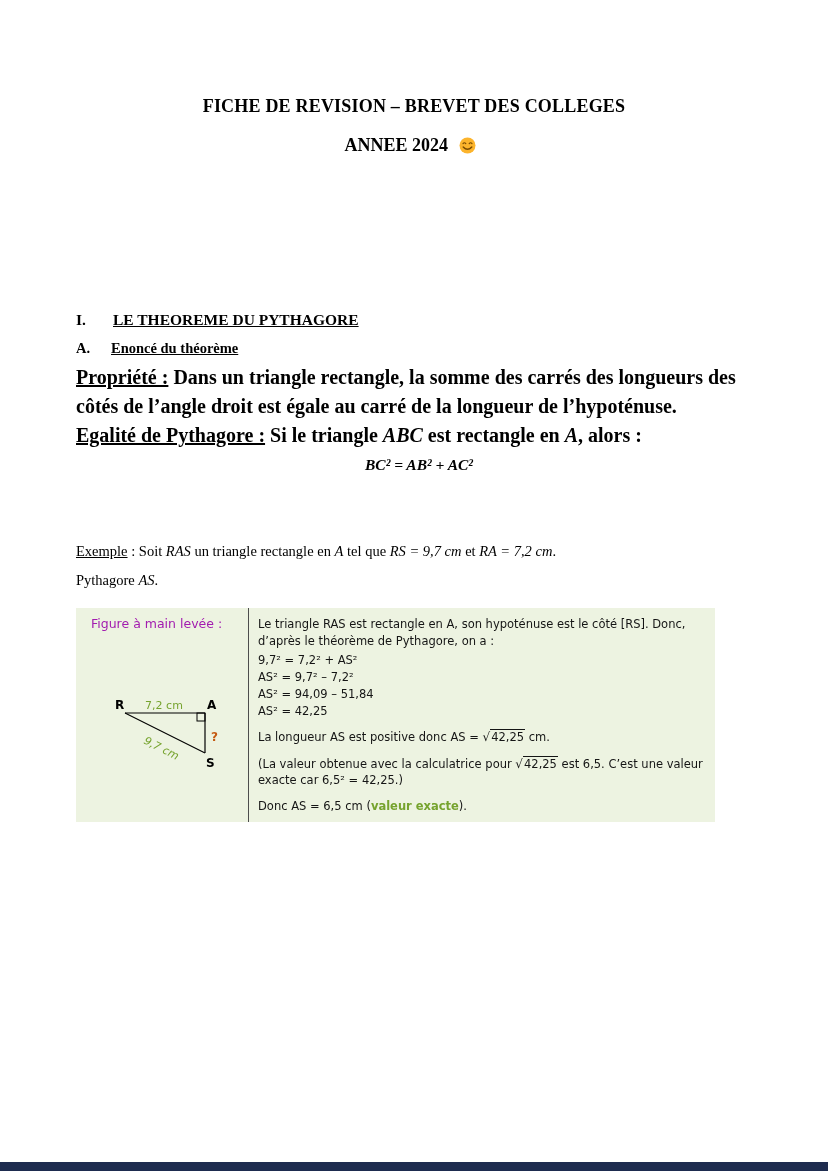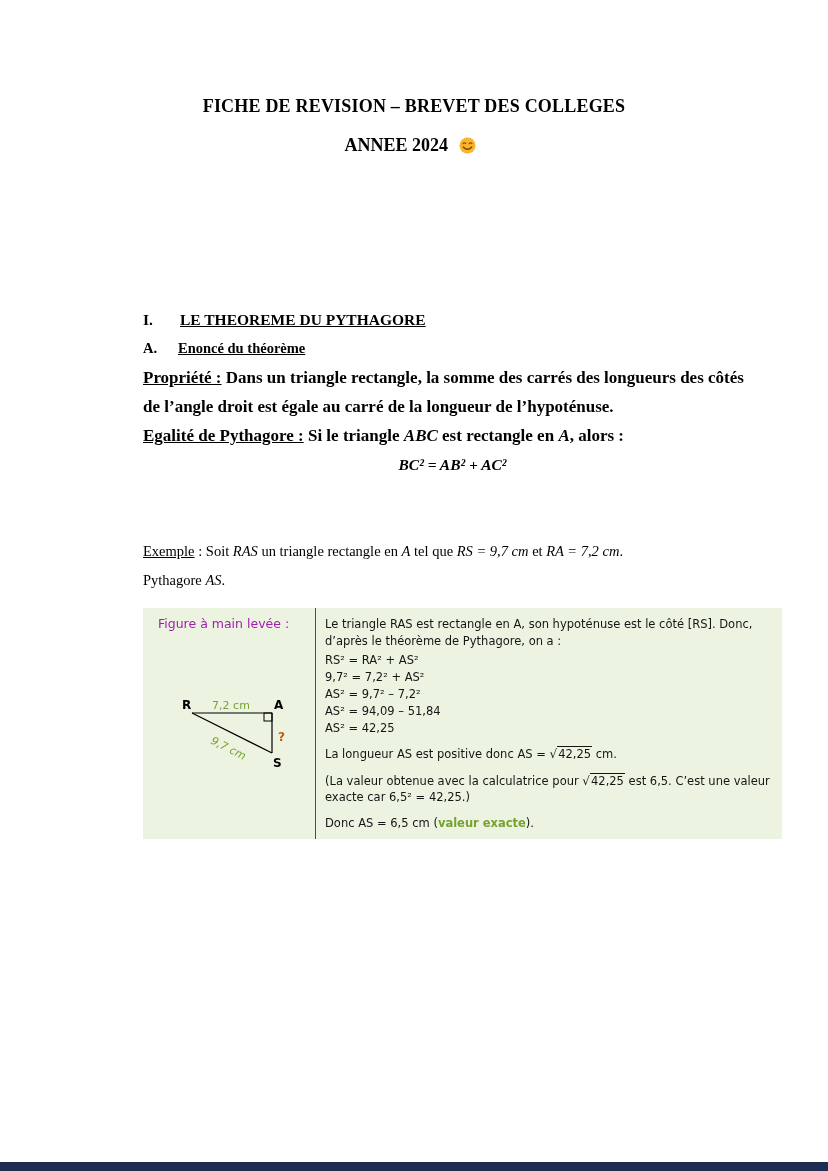--- a/index.html
+++ b/index.html
@@ -22,40 +22,40 @@
   }
   .subtitle {
     margin: 18px 8px 0 0;
     text-align: center;
     font-size: 18px;
     font-weight: bold;
   }
   .emoji { display: inline-block; vertical-align: -3px; margin-left: 6px; }
 
   
-  .content { padding: 0 66px 0 115px; margin-left: 28px; }
+  .content { padding: 0 66px 0 76px; }
   .h-section {
     margin-top: 146px;
     font-size: 15.5px;
     font-weight: bold;
     line-height: 29px;
   }
   .h-section .numeral { display: inline-block; width: 37px; }
   .h-sub {
     font-size: 14.5px;
     font-weight: bold;
     line-height: 29px;
   }
   .h-sub .letter { display: inline-block; width: 35px; }
   .u { text-decoration: underline; }
 
   
   .bold-par {
     margin: 0;
-    font-size: 17px;
+    font-size: 20px;
     font-weight: bold;
     line-height: 29px;
   }
   .reg-par {
     margin: 0;
     font-size: 14.5px;
     line-height: 29px;
   }
   .mvar { font-style: italic; }
   .formula-wrap {
@@ -191,21 +191,20 @@
           <text x="71" y="52" text-anchor="middle" font-family="DejaVu Sans, sans-serif" font-size="11" fill="#76a32e">7,2 cm</text>
           <text x="50" y="86" transform="rotate(27 50 86)" font-family="DejaVu Sans, sans-serif" font-style="italic" font-size="11" fill="#76a32e">9,7 cm</text>
           <text x="118" y="84" font-family="DejaVu Sans, sans-serif" font-size="12" font-weight="bold" fill="#c45911">?</text>
         </svg>
       </div>
 
       <div class="divider"></div>
 
       <div class="sol-col">
         <p class="sol-intro">Le triangle RAS est rectangle en A, son hypoténuse est le côté [RS]. Donc, d’après le théorème de Pythagore, on a :</p>
-        <p class="eq">RS² = RA² + AS²</p>
         <p class="eq">9,7² = 7,2² + AS²</p>
         <p class="eq">AS² = 9,7² – 7,2²</p>
         <p class="eq">AS² = 94,09 – 51,84</p>
         <p class="eq eq-last">AS² = 42,25</p>
 
         <p class="sol-line">
           <span>La longueur AS est positive donc AS = </span><span class="sqrt"><span class="radical">√</span><span class="radicand">42,25</span></span><span> cm.</span>
         </p>
 
         <p class="sol-note">

